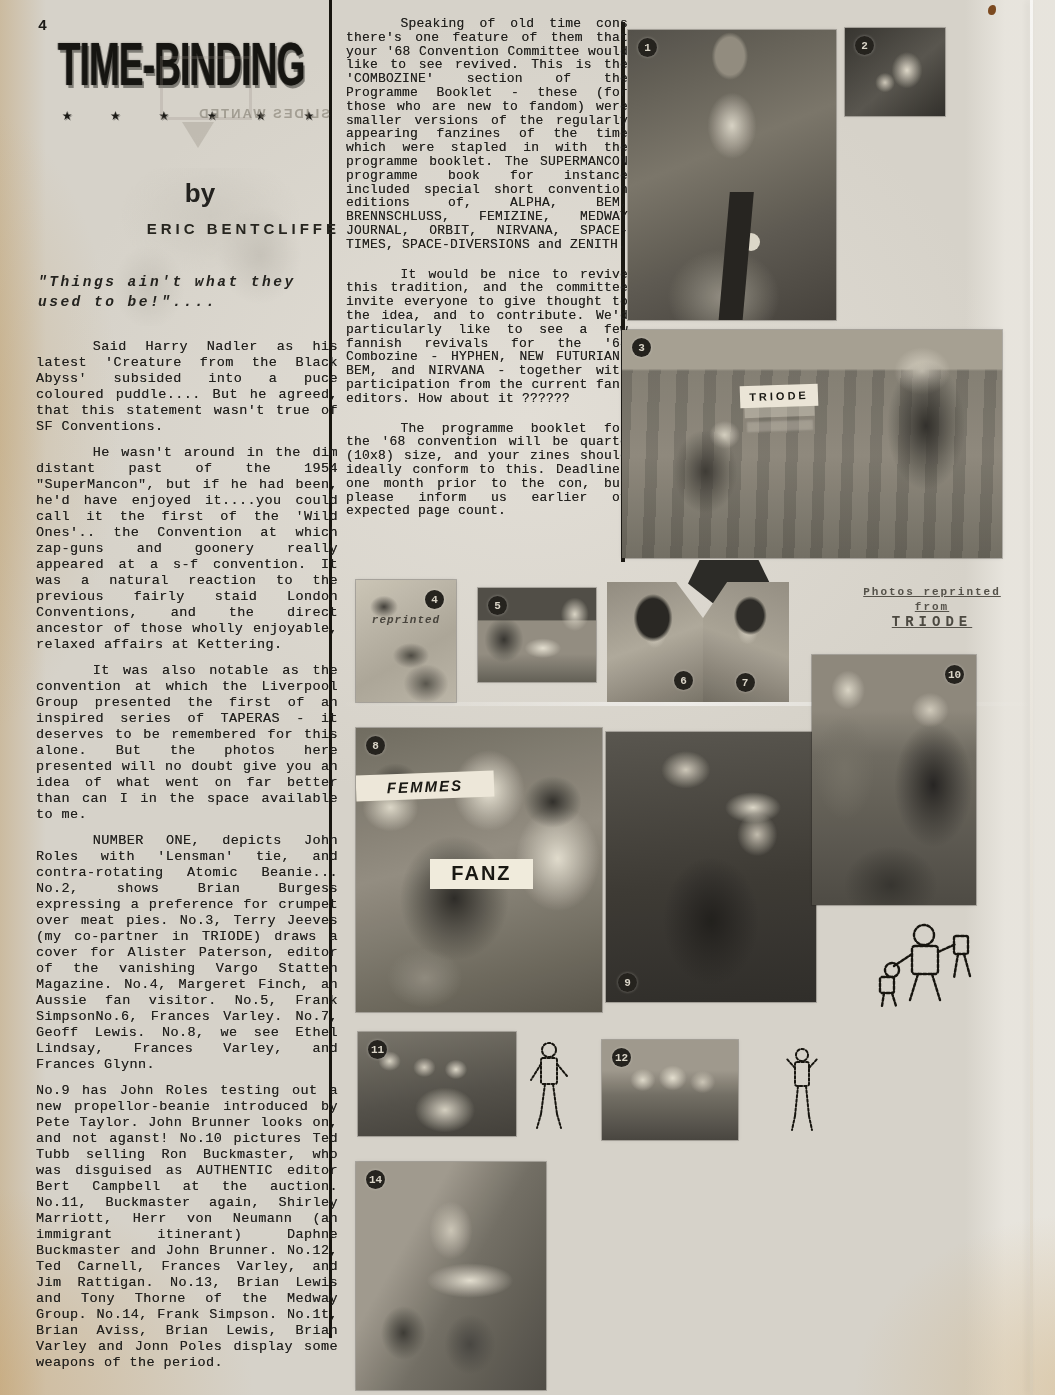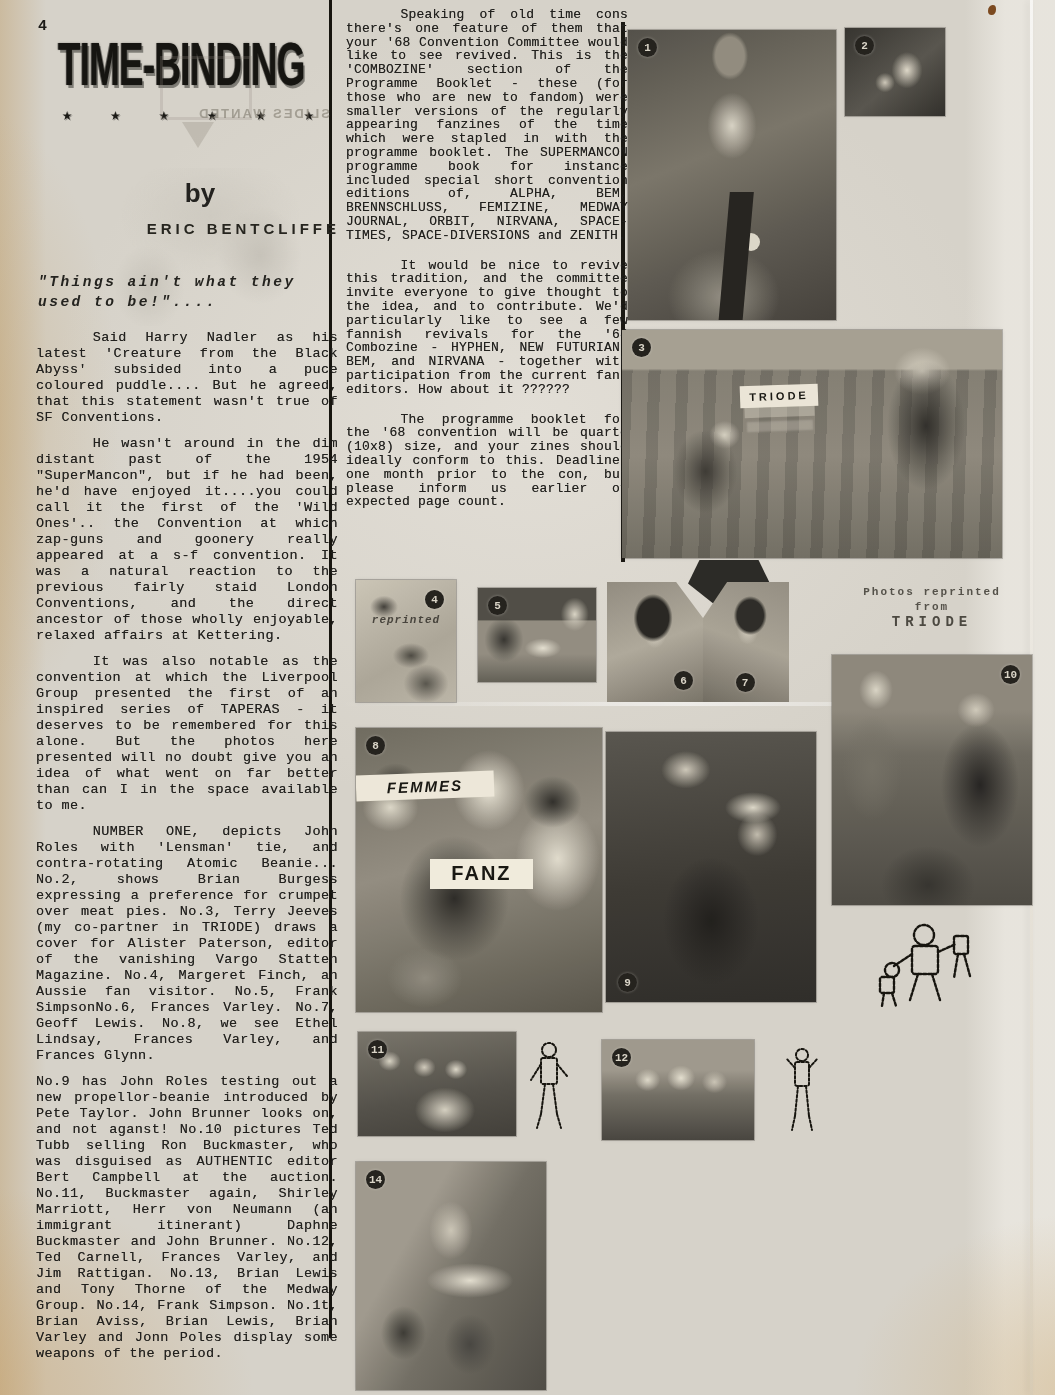--- a/index.html
+++ b/index.html
@@ -50,21 +50,21 @@
     border-left:16px solid transparent;border-right:16px solid transparent;border-top:26px solid #8d877a;}
 
   .byline-by{left:60px;top:178px;width:280px;text-align:center;
     font:700 26px "Liberation Sans",sans-serif;color:#23221f;}
   .byline-author{left:60px;top:220px;width:280px;text-align:right;
     font:700 15px "Liberation Sans",sans-serif;letter-spacing:4px;color:#26251f;}
   .quote{left:38px;top:272px;width:300px;font-style:italic;font-weight:700;
     font-size:14.5px;line-height:20px;letter-spacing:2.5px;color:#24231f;}
 
   
-  .col{text-shadow:0 0 .5px rgba(10,10,10,.55);}
+  .col{text-shadow:0 0 .5px rgba(10,10,10,.55);margin-top:9px;}
   .col p{margin:0;text-align:justify;}
   .col-left{left:36px;top:330px;width:302px;font-size:13.5px;line-height:16px;letter-spacing:.4px;}
   .col-left p{margin-bottom:10px;}
   .col-mid{left:346px;top:8px;width:282px;font-size:13px;line-height:13.8px;letter-spacing:.2px;}
   .col-mid p{margin-bottom:16px;}
   .ind{text-indent:7ch;}
 
   
   .photo{position:absolute;box-shadow:0 0 0 1px rgba(30,28,24,.25), 0 0 4px rgba(0,0,0,.12);
          filter:sepia(.1) contrast(.97);overflow:hidden;}
@@ -124,21 +124,21 @@
   .ph7{left:703px;top:582px;width:86px;height:120px;
     clip-path:polygon(28% 0, 100% 0, 100% 100%, 0 100%, 0 30%);
     background:
     radial-gradient(22px 26px at 55% 28%, #2b2a26 60%, rgba(0,0,0,0) 75%),
     radial-gradient(15px 20px at 52% 40%, #d1cdc2, rgba(0,0,0,0) 72%),
     linear-gradient(200deg,#918d83,#a5a196 50%,#6e6a61);}
   .vee{left:688px;top:560px;width:82px;height:56px;background:#2c2b27;
     clip-path:polygon(50% 100%, 0 42%, 14% 0, 86% 0, 100% 42%);}
 
   .credit{left:852px;top:585px;width:160px;text-align:center;color:#55524a;
-    font:700 11px "Liberation Mono",monospace;letter-spacing:2px;line-height:15px;}
+    font:700 11px "Liberation Mono",monospace;letter-spacing:2px;line-height:15px;text-decoration:underline;}
   .credit .big{font-size:14px;letter-spacing:5px;color:#4c4941;}
 
   .ph8{left:356px;top:728px;width:246px;height:284px;background:
     radial-gradient(40px 34px at 14% 28%, #d7d4c9, rgba(0,0,0,0) 70%),
     radial-gradient(34px 30px at 16% 20%, #35342f, rgba(0,0,0,0) 72%),
     radial-gradient(50px 56px at 54% 22%, #e3e0d6, rgba(0,0,0,0) 72%),
     radial-gradient(40px 36px at 80% 26%, #2e2d29, rgba(0,0,0,0) 72%),
     radial-gradient(56px 70px at 82% 46%, #dcd9cf, rgba(0,0,0,0) 75%),
     radial-gradient(70px 80px at 40% 60%, #2a2925, rgba(0,0,0,0) 78%),
     radial-gradient(50px 40px at 28% 88%, #8b887e, rgba(0,0,0,0) 75%),
@@ -147,37 +147,37 @@
     transform:rotate(-2deg);background:#e9e6dc;}
   .fanz-sign{left:30%;top:46%;width:42%;height:30px;font-size:20px;letter-spacing:2px;background:#eceadf;}
 
   .ph9{left:606px;top:732px;width:210px;height:270px;background:
     radial-gradient(34px 26px at 38% 14%, #c9c5ba, rgba(0,0,0,0) 72%),
     radial-gradient(40px 22px at 70% 28%, #d8d5ca, rgba(0,0,0,0) 70%),
     radial-gradient(28px 30px at 72% 38%, #bdb9ae, rgba(0,0,0,0) 72%),
     radial-gradient(60px 80px at 50% 70%, #1e1d1a, rgba(0,0,0,0) 80%),
     linear-gradient(175deg,#55534d,#3a3833 55%,#2c2b27);}
 
-  .ph10{left:832px;top:655px;width:164px;height:250px;background:
+  .ph10{left:812px;top:655px;width:164px;height:250px;background:
     radial-gradient(24px 28px at 22% 14%, #d5d2c7, rgba(0,0,0,0) 70%),
     radial-gradient(40px 70px at 20% 45%, #716e65, rgba(0,0,0,0) 75%),
     radial-gradient(26px 24px at 72% 22%, #cbc7bc, rgba(0,0,0,0) 72%),
     radial-gradient(50px 80px at 74% 52%, #232220, rgba(0,0,0,0) 78%),
     radial-gradient(60px 50px at 48% 92%, #33322e, rgba(0,0,0,0) 78%),
-    linear-gradient(180deg,#8a867c 0 22%, #6b6860 40%, #4a4842); padding-left: 36px;}
+    linear-gradient(180deg,#8a867c 0 22%, #6b6860 40%, #4a4842);}
 
   .robot-svg{position:absolute;}
 
   .ph11{left:358px;top:1032px;width:158px;height:104px;background:
     radial-gradient(16px 14px at 20% 28%, #d3d0c5, rgba(0,0,0,0) 70%),
     radial-gradient(16px 14px at 42% 34%, #ccc8bd, rgba(0,0,0,0) 70%),
     radial-gradient(16px 14px at 62% 36%, #d8d5ca, rgba(0,0,0,0) 70%),
     radial-gradient(40px 30px at 55% 75%, #d0cdc2, rgba(0,0,0,0) 75%),
     linear-gradient(170deg,#75726a,#504e48 60%,#3f3d38);}
-  .ph12{left:602px;top:1040px;width:152px;height:100px;background:
+  .ph12{left:602px;top:1040px;width:136px;height:100px;background:
     radial-gradient(18px 16px at 30% 40%, #d9d6cb, rgba(0,0,0,0) 70%),
     radial-gradient(20px 18px at 52% 38%, #e0ddd2, rgba(0,0,0,0) 70%),
     radial-gradient(18px 16px at 74% 42%, #c6c2b7, rgba(0,0,0,0) 70%),
     linear-gradient(180deg,#9b978d 0 30%, #6f6c64 55%, #45433e);}
   .ph13{left:855px;top:1035px;width:158px;height:108px;background:
     radial-gradient(26px 20px at 50% 60%, #e4e1d7, rgba(0,0,0,0) 72%),
     radial-gradient(18px 30px at 78% 40%, #d0cdc2, rgba(0,0,0,0) 72%),
     radial-gradient(30px 40px at 12% 45%, #2e2d29, rgba(0,0,0,0) 78%),
     linear-gradient(170deg,#8f8b81,#6b6860 60%,#54524b);}
 

